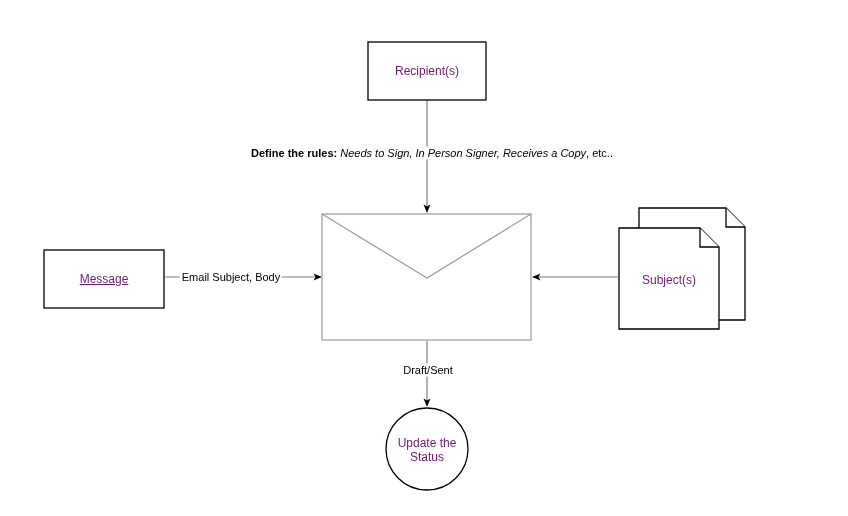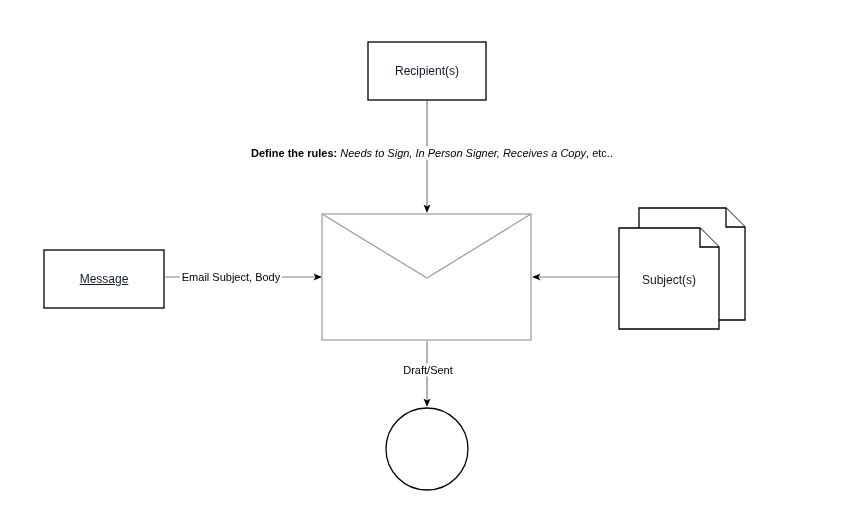--- a/index.html
+++ b/index.html
@@ -22,21 +22,21 @@
   #diagram-svg {
     position: absolute;
     left: 0;
     top: 0;
     width: 848px;
     height: 516px;
   }
   .node-label {
     position: absolute;
     text-align: center;
-    color: #0f172a;
+    color: #701a75;
     font-size: 12px;
     line-height: 14px;
     font-family: "Liberation Sans", sans-serif;
     white-space: pre-line;
     pointer-events: none;
   }
   .edge-label {
     position: absolute;
     color: #000000;
     font-size: 11px;
@@ -115,20 +115,22 @@
     </g>
   </svg>
 
   <div class="node-label lbl-center" style="left:427px; top:71px; width:118px;">Recipient(s)</div>
 
   <div class="node-label lbl-center" style="left:104px; top:279px; width:130px;text-decoration:underline;">Message</div>
 
 
   <div class="node-label lbl-center" style="left:669px; top:280px; width:110px;">Subject(s)</div>
 
+  <div class="node-label lbl-center" style="left:427px; top:450px; width:82px;">Update the
+Status</div>
 
   <div class="edge-label edge-label-rules lbl-center" style="left:432px; top:153px;"><span class="lead">Define the rules:</span><span> </span><span class="rules">Needs to Sign, In Person Signer, Receives a Copy</span><span class="tail">, etc..</span></div>
 
   <div class="edge-label lbl-center" style="left:231px; top:277px;">Email Subject, Body</div>
 
   <div class="edge-label lbl-center" style="left:428px; top:370px;">Draft/Sent</div>
 
 </div>
 
 </body></html>

